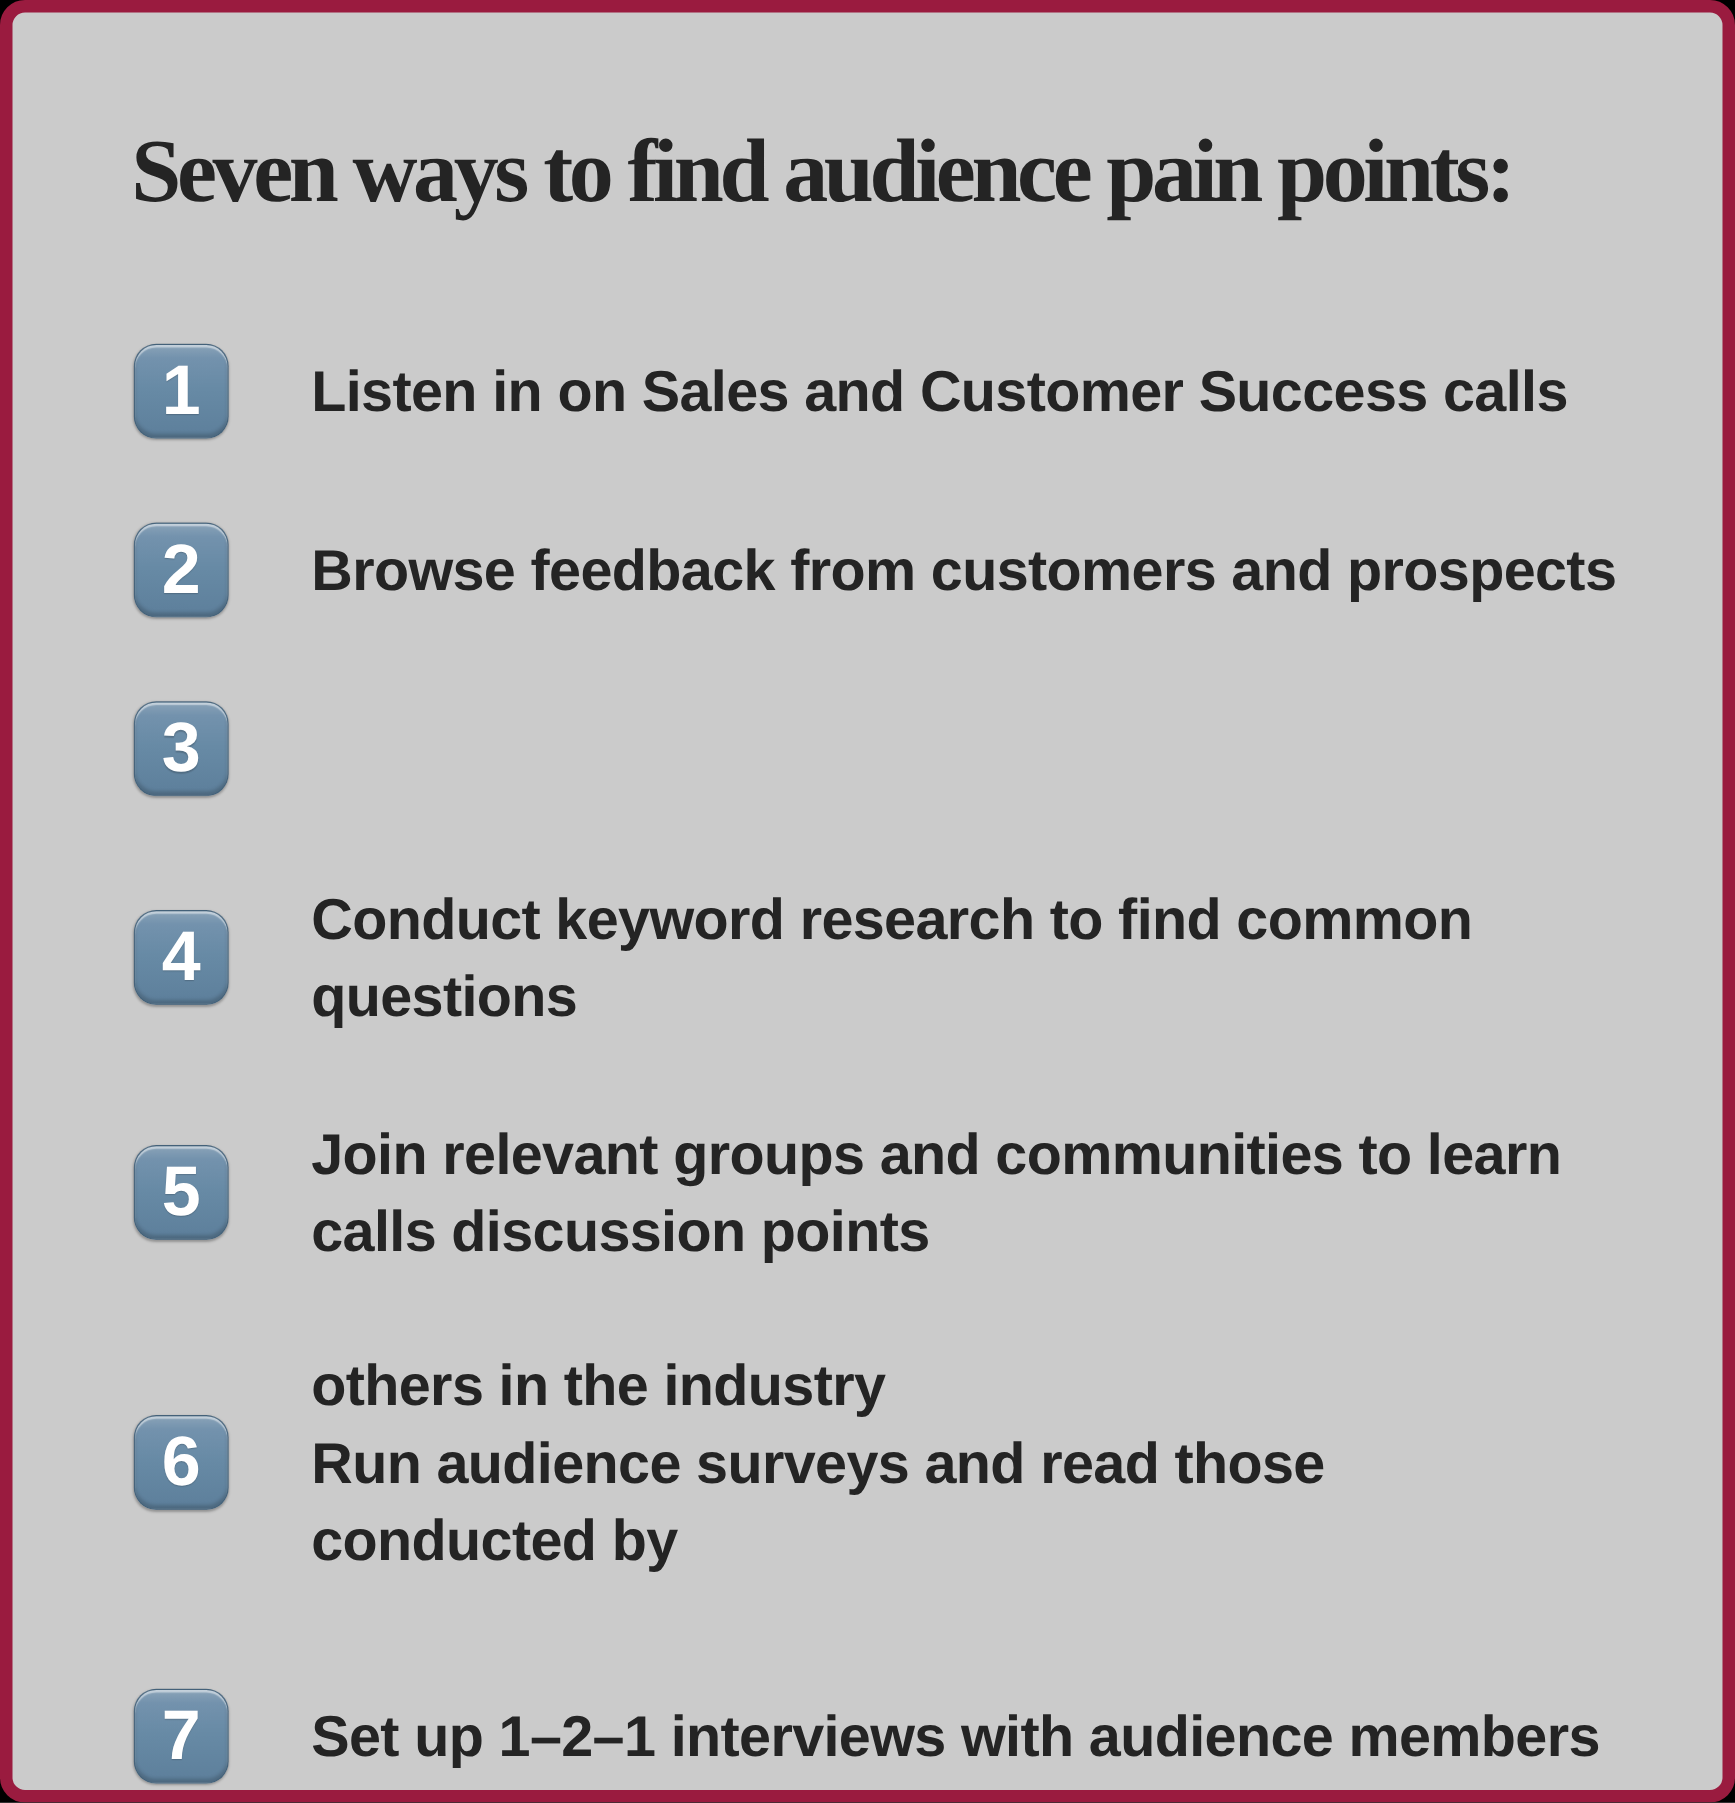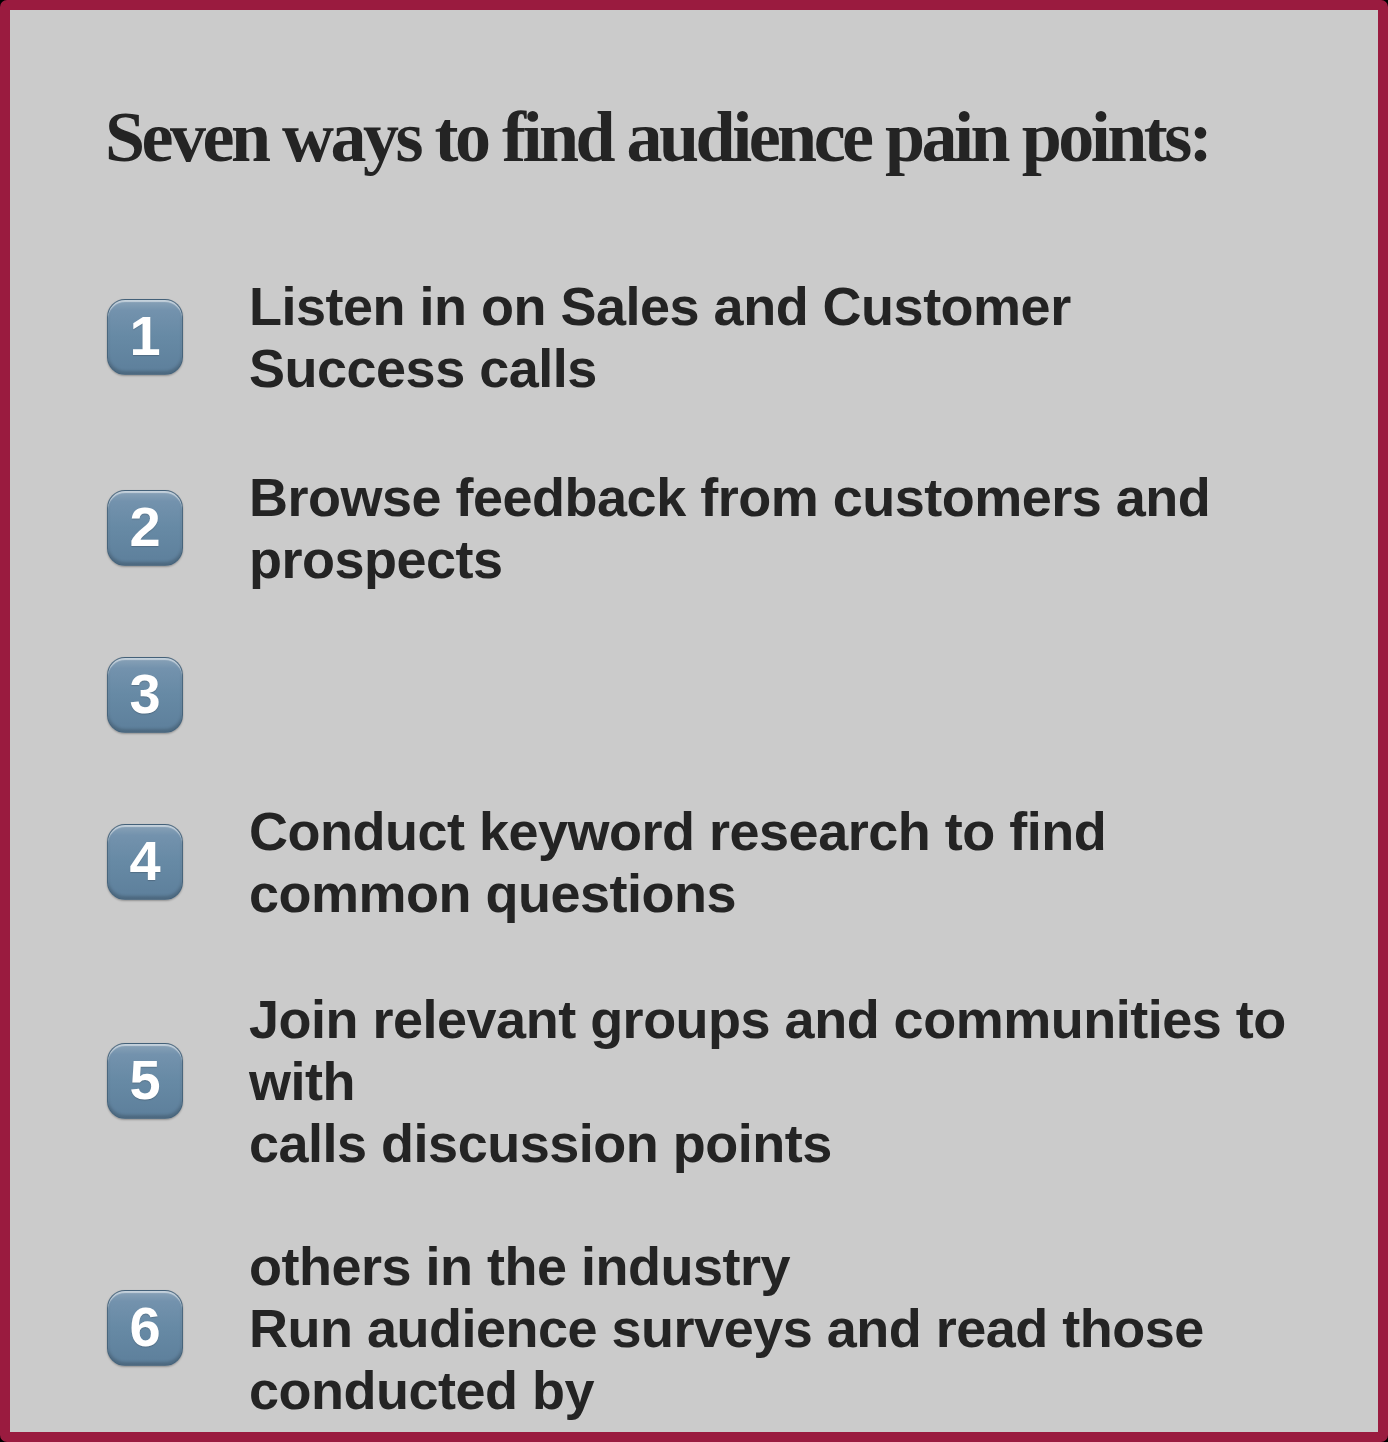--- a/index.html
+++ b/index.html
@@ -10,21 +10,21 @@
     height: 1442px;
     font-family: "Liberation Sans", sans-serif;
   }
   .card {
     position: relative;
     box-sizing: border-box;
     width: 1388px;
     height: 1442px;
     background: var(--bg, #cbcbcb);
     border: 10px solid var(--accent, #9a1b3f);
-    border-radius: 7px;
+    border-radius: 20px;
     overflow: hidden;
   }
   .card-inner {
     padding: 0 80px 0 85px;
   }
   .title {
     margin: 86px 0 0 10px;
     font-family: "Liberation Serif", serif;
     font-weight: 600;
     font-size: 72px;
@@ -71,21 +71,21 @@
   }
   .num {
     color: var(--badge-num, #ffffff);
     font-weight: 700;
     font-size: 56px;
     line-height: 1;
     text-shadow: 0 1px 1px rgba(0, 0, 0, 0.18);
     transform: translateY(-1px);
   }
   .item-text {
-    font-size: 54px;
+    font-size: 46px;
     font-weight: 600;
     line-height: 62px;
     letter-spacing: -0.5px;
     color: var(--text, #242424);
   }
 </style>
 </head>
 <body>
 
 <div class="card">
@@ -119,21 +119,21 @@
     </span>
     <span class="item-text">
             <div>Conduct keyword research to find common questions</div>
           </span>
   </li>
         <li class="row">
     <span class="badge">
       <span class="num">5</span>
     </span>
     <span class="item-text">
-            <div>Join relevant groups and communities to with</div>
+            <div>Join relevant groups and communities to learn</div>
             <div>calls discussion points</div>
           </span>
   </li>
         <li class="row">
     <span class="badge">
       <span class="num">6</span>
     </span>
     <span class="item-text">
             <div>others in the industry</div>
             <div>Run audience surveys and read those conducted by</div>

